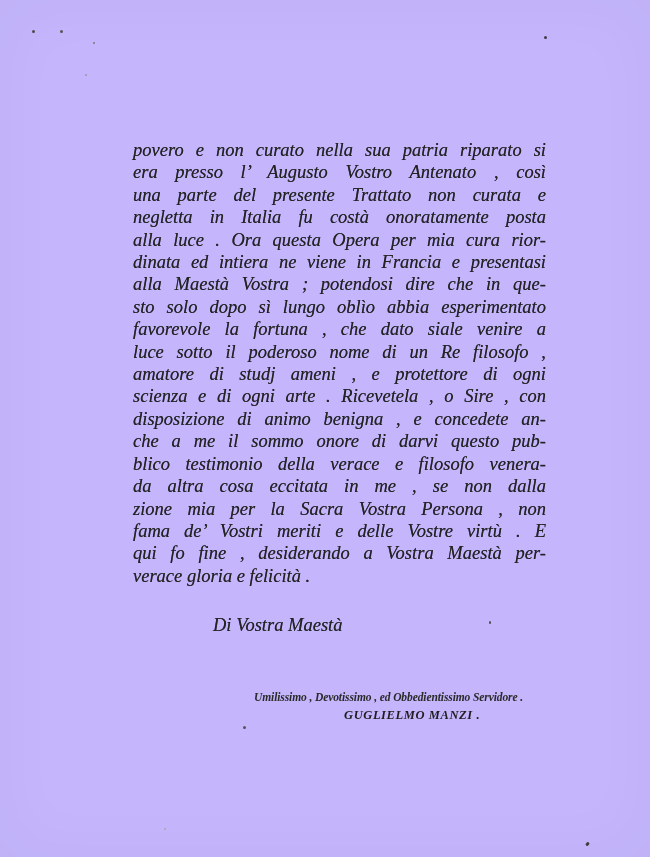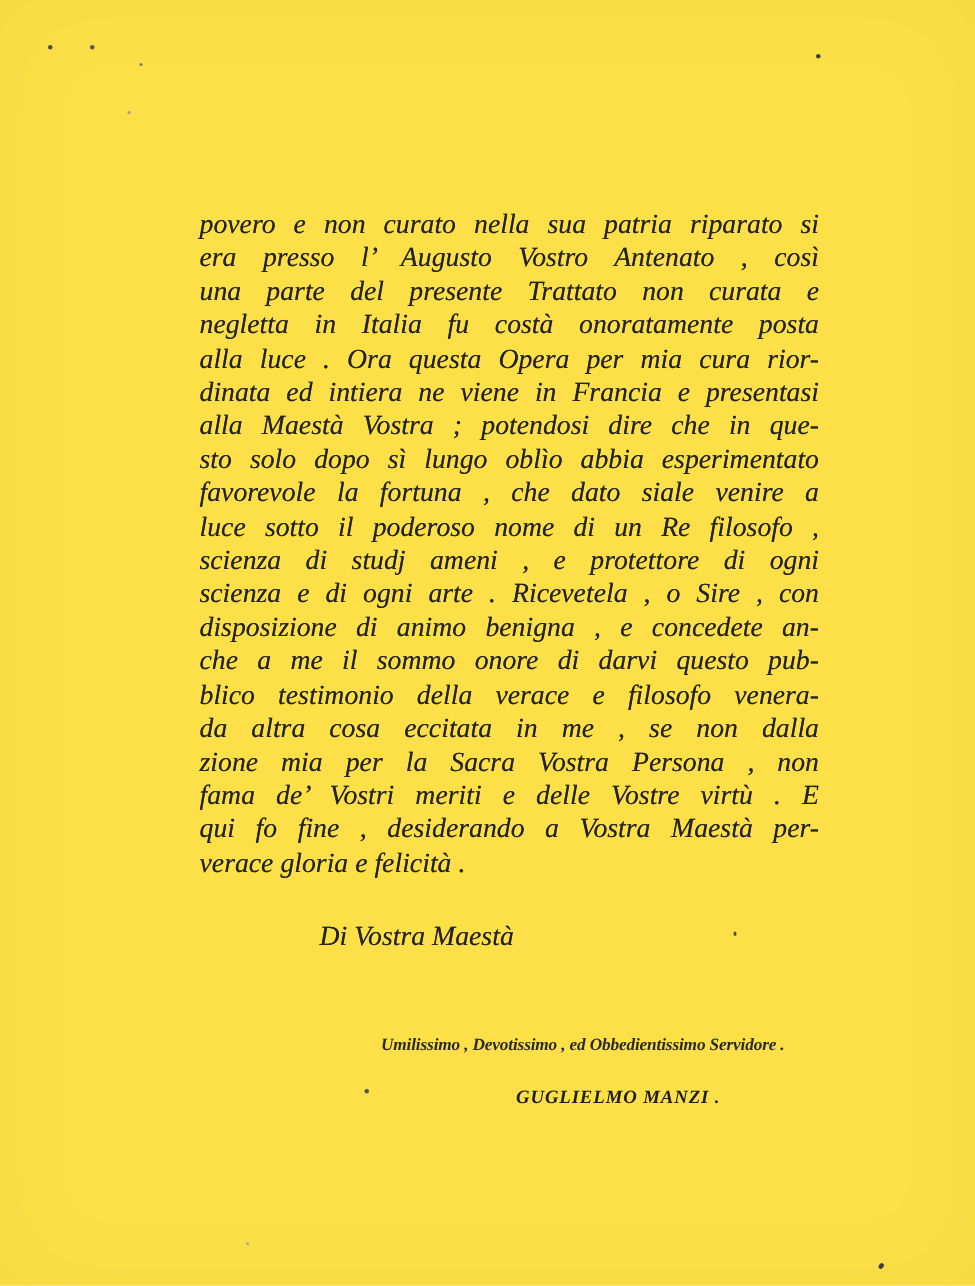--- a/index.html
+++ b/index.html
@@ -2,21 +2,21 @@
 <html><head>
 <meta charset="utf-8">
 <style>
   html, body { margin: 0; padding: 0; }
   body { background: #ffffff; }
 
   .page {
     position: relative;
     width: 650px;
     height: 857px;
-    background: #fde047;
+    background: #c4b5fd;
     box-shadow: inset 0 0 70px rgba(60,55,45,0.03);
     overflow: hidden;
     font-family: "Liberation Serif", "DejaVu Serif", serif;
     font-style: italic;
     color: #232323;
   }
 
   .body-text {
     position: absolute;
     left: 133px;
@@ -56,21 +56,20 @@
   }
 
   .sig-name {
     position: absolute;
     left: 344px;
     top: 708px;
     font-size: 12.5px;
     font-weight: bold;
     letter-spacing: 0.6px;
     color: #1e1e1e;
-    margin-top: 16px;
   }
 
   .speck {
     position: absolute;
     border-radius: 50%;
   }
 </style>
 </head>
 <body>
 
@@ -80,21 +79,21 @@
       <div class="line">povero e non curato nella sua patria riparato si</div>
       <div class="line">era presso l’ Augusto Vostro Antenato , così</div>
       <div class="line">una parte del presente Trattato non curata e</div>
       <div class="line">negletta in Italia fu costà onoratamente posta</div>
       <div class="line">alla luce . Ora questa Opera per mia cura rior-</div>
       <div class="line">dinata ed intiera ne viene in Francia e presentasi</div>
       <div class="line">alla Maestà Vostra ; potendosi dire che in que-</div>
       <div class="line">sto solo dopo sì lungo oblìo abbia esperimentato</div>
       <div class="line">favorevole la fortuna , che dato siale venire a</div>
       <div class="line">luce sotto il poderoso nome di un Re filosofo ,</div>
-      <div class="line">scienza di studj ameni , e protettore di ogni</div>
+      <div class="line">amatore di studj ameni , e protettore di ogni</div>
       <div class="line">scienza e di ogni arte . Ricevetela , o Sire , con</div>
       <div class="line">disposizione di animo benigna , e concedete an-</div>
       <div class="line">che a me il sommo onore di darvi questo pub-</div>
       <div class="line">blico testimonio della verace e filosofo venera-</div>
       <div class="line">da altra cosa eccitata in me , se non dalla</div>
       <div class="line">zione mia per la Sacra Vostra Persona , non</div>
       <div class="line">fama de’ Vostri meriti e delle Vostre virtù . E</div>
       <div class="line">qui fo fine , desiderando a Vostra Maestà per-</div>
       <div class="line">verace gloria e felicità .</div>
     </div>

